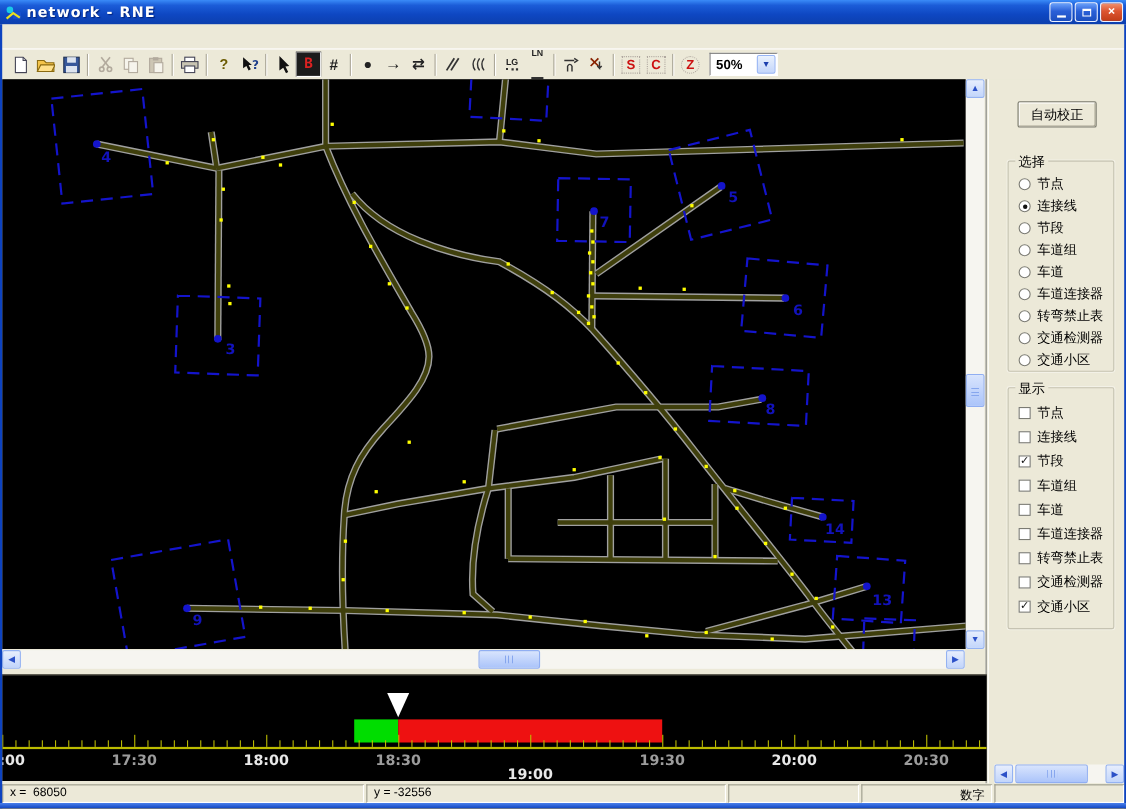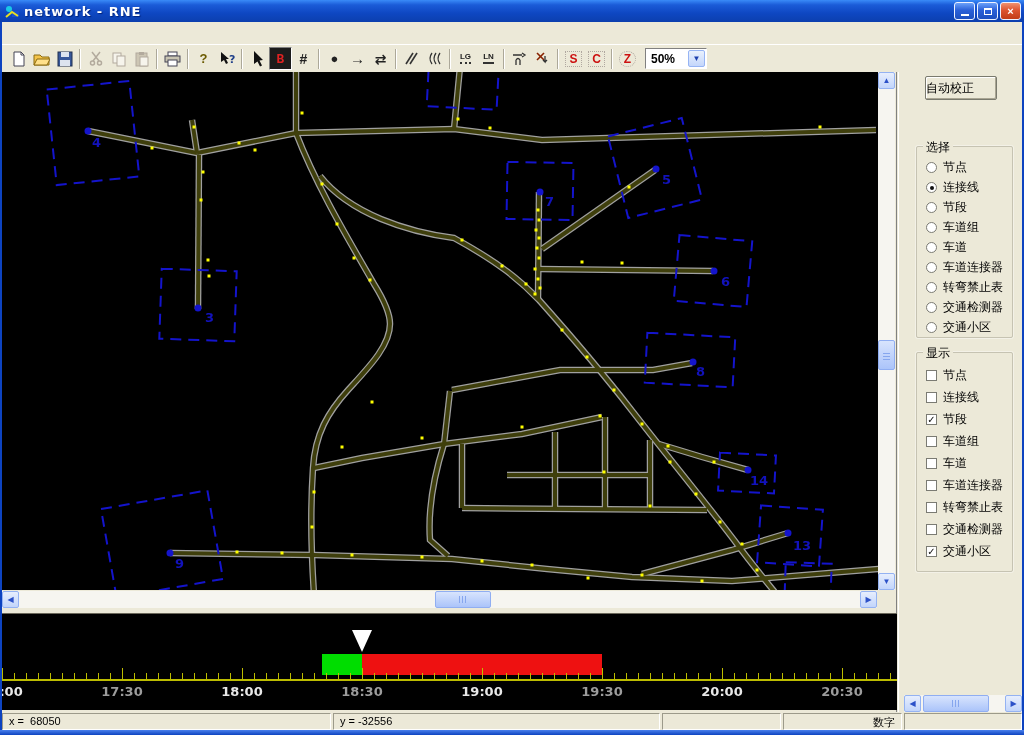--- a/index.html
+++ b/index.html
@@ -50,23 +50,23 @@
   .sb-thumb { background:linear-gradient(180deg,#d8e4fd,#abc4fa); border:1px solid #90aef2; border-radius:2px;
     display:flex; align-items:center; justify-content:center; }
   .grip-h { width:9px; height:7px; background:repeating-linear-gradient(90deg,#86a6ee 0 1px,transparent 1px 3px); }
   .grip-v { width:7px; height:9px; background:repeating-linear-gradient(0deg,#86a6ee 0 1px,transparent 1px 3px); }
   #vsb { left:878px; top:72px; width:17px; height:518px; }
   #hsb { left:2px; top:591px; width:875px; height:17px; }
   #divider-v { left:896px; top:72px; width:3px; height:640px; border-left:1px solid #808080; border-right:1px solid #fff; }
 
   
   #side-panel { left:899px; top:72px; width:123px; height:640px; background:#ece9d8; font-size:12px; }
-  #auto-correct { left:26px; top:4px; width:72px; height:24px; background:#ece9d8;
+  #auto-correct { left:26px; top:20px; width:72px; height:24px; background:#ece9d8;
     border:1px solid #7a7a6e; border-radius:2px; box-shadow:inset -1px -1px 0 #a9a593, inset 1px 1px 0 #fff;
-    font-size:12px; text-align:left; line-height:22px; }
+    font-size:12px; text-align:center; line-height:22px; }
   .groupbox { border:1px solid #c6c3b2; border-radius:2px; box-shadow:0 0 0 1px #ffffff60; }
   .groupbox .gb-title { position:absolute; top:-8px; left:6px; background:#ece9d8; padding:0 3px; font-size:12px; }
   .opt-row { position:absolute; left:9px; display:flex; align-items:center; height:16px; }
   .radio { width:11px; height:11px; border-radius:50%; background:#fff; border:1px solid #7b7b73; margin-right:6px; position:relative; }
   .radio .dot { position:absolute; left:3px; top:3px; width:4px; height:4px; border-radius:50%; background:#111; }
   .checkbox { width:11px; height:11px; background:#fff; border:1px solid #7b7b73; margin-right:6px; position:relative; font-size:10px; line-height:10px; color:#111; text-align:center; }
   .opt-label { white-space:nowrap; }
 
   
   #timeline { left:2px; top:613px; width:895px; height:97px; background:#000; overflow:hidden; border-top:1px solid #6a675a; }
@@ -203,21 +203,21 @@
             <path d="M9,13 Q5,7.5 9,2"></path>
             <path d="M13,13 Q9,7.5 13,2"></path>
           </g>
         </svg>
       </div>
     <div class="tb-sep"></div>
     <div class="tb-btn">
         <span class="lg-ln" style="border-bottom:2px dotted #333;padding-bottom:1px">LG</span>
       </div>
     <div class="tb-btn">
-        <span class="lg-ln" style="border-bottom:2px solid #333;padding-bottom:1px">LN</span>
+        <span class="lg-ln" style="border-bottom:2px solid #333;padding-bottom:17px">LN</span>
       </div>
     <div class="tb-sep"></div>
     <div class="tb-btn">
         <svg width="17" height="16">
           <path d="M2,4 h9 M11,2 l3,2 -3,2" stroke="#333" stroke-width="1.3" fill="none"></path>
           <path d="M5,9 v5 M9,9 v5 M5,9 q2,-3 4,0" stroke="#333" stroke-width="1.3" fill="none"></path>
         </svg>
       </div>
     <div class="tb-btn">
         <svg width="16" height="16">
@@ -606,21 +606,21 @@
         <div class="tl-tick" style="left: 852px; top: 59px; height: 6px;"></div>
         <div class="tl-tick" style="left: 864px; top: 59px; height: 6px;"></div>
         <div class="tl-tick" style="left: 876px; top: 59px; height: 6px;"></div>
         <div class="tl-tick" style="left: 888px; top: 59px; height: 6px;"></div>
       </div>
     <div id="tl-labels">
         <div class="tl-label bright" style="left: 0px;">17:00</div>
         <div class="tl-label" style="left: 120px;">17:30</div>
         <div class="tl-label bright" style="left: 240px;">18:00</div>
         <div class="tl-label" style="left: 360px;">18:30</div>
-        <div class="tl-label bright" style="left: 480px;">19:00</div>
+        <div class="tl-label bright" style="left: 480px; margin-top: 13px;">19:00</div>
         <div class="tl-label" style="left: 600px;">19:30</div>
         <div class="tl-label bright" style="left: 720px;">20:00</div>
         <div class="tl-label" style="left: 840px;">20:30</div>
       </div>
   </div>
 
   <div class="abs" id="statusbar">
     <div class="sb-panel" style="left:2px;width:329px">x =  68050</div>
     <div class="sb-panel" style="left:333px;width:327px">y = -32556</div>
     <div class="sb-panel" style="left:662px;width:119px"></div>

